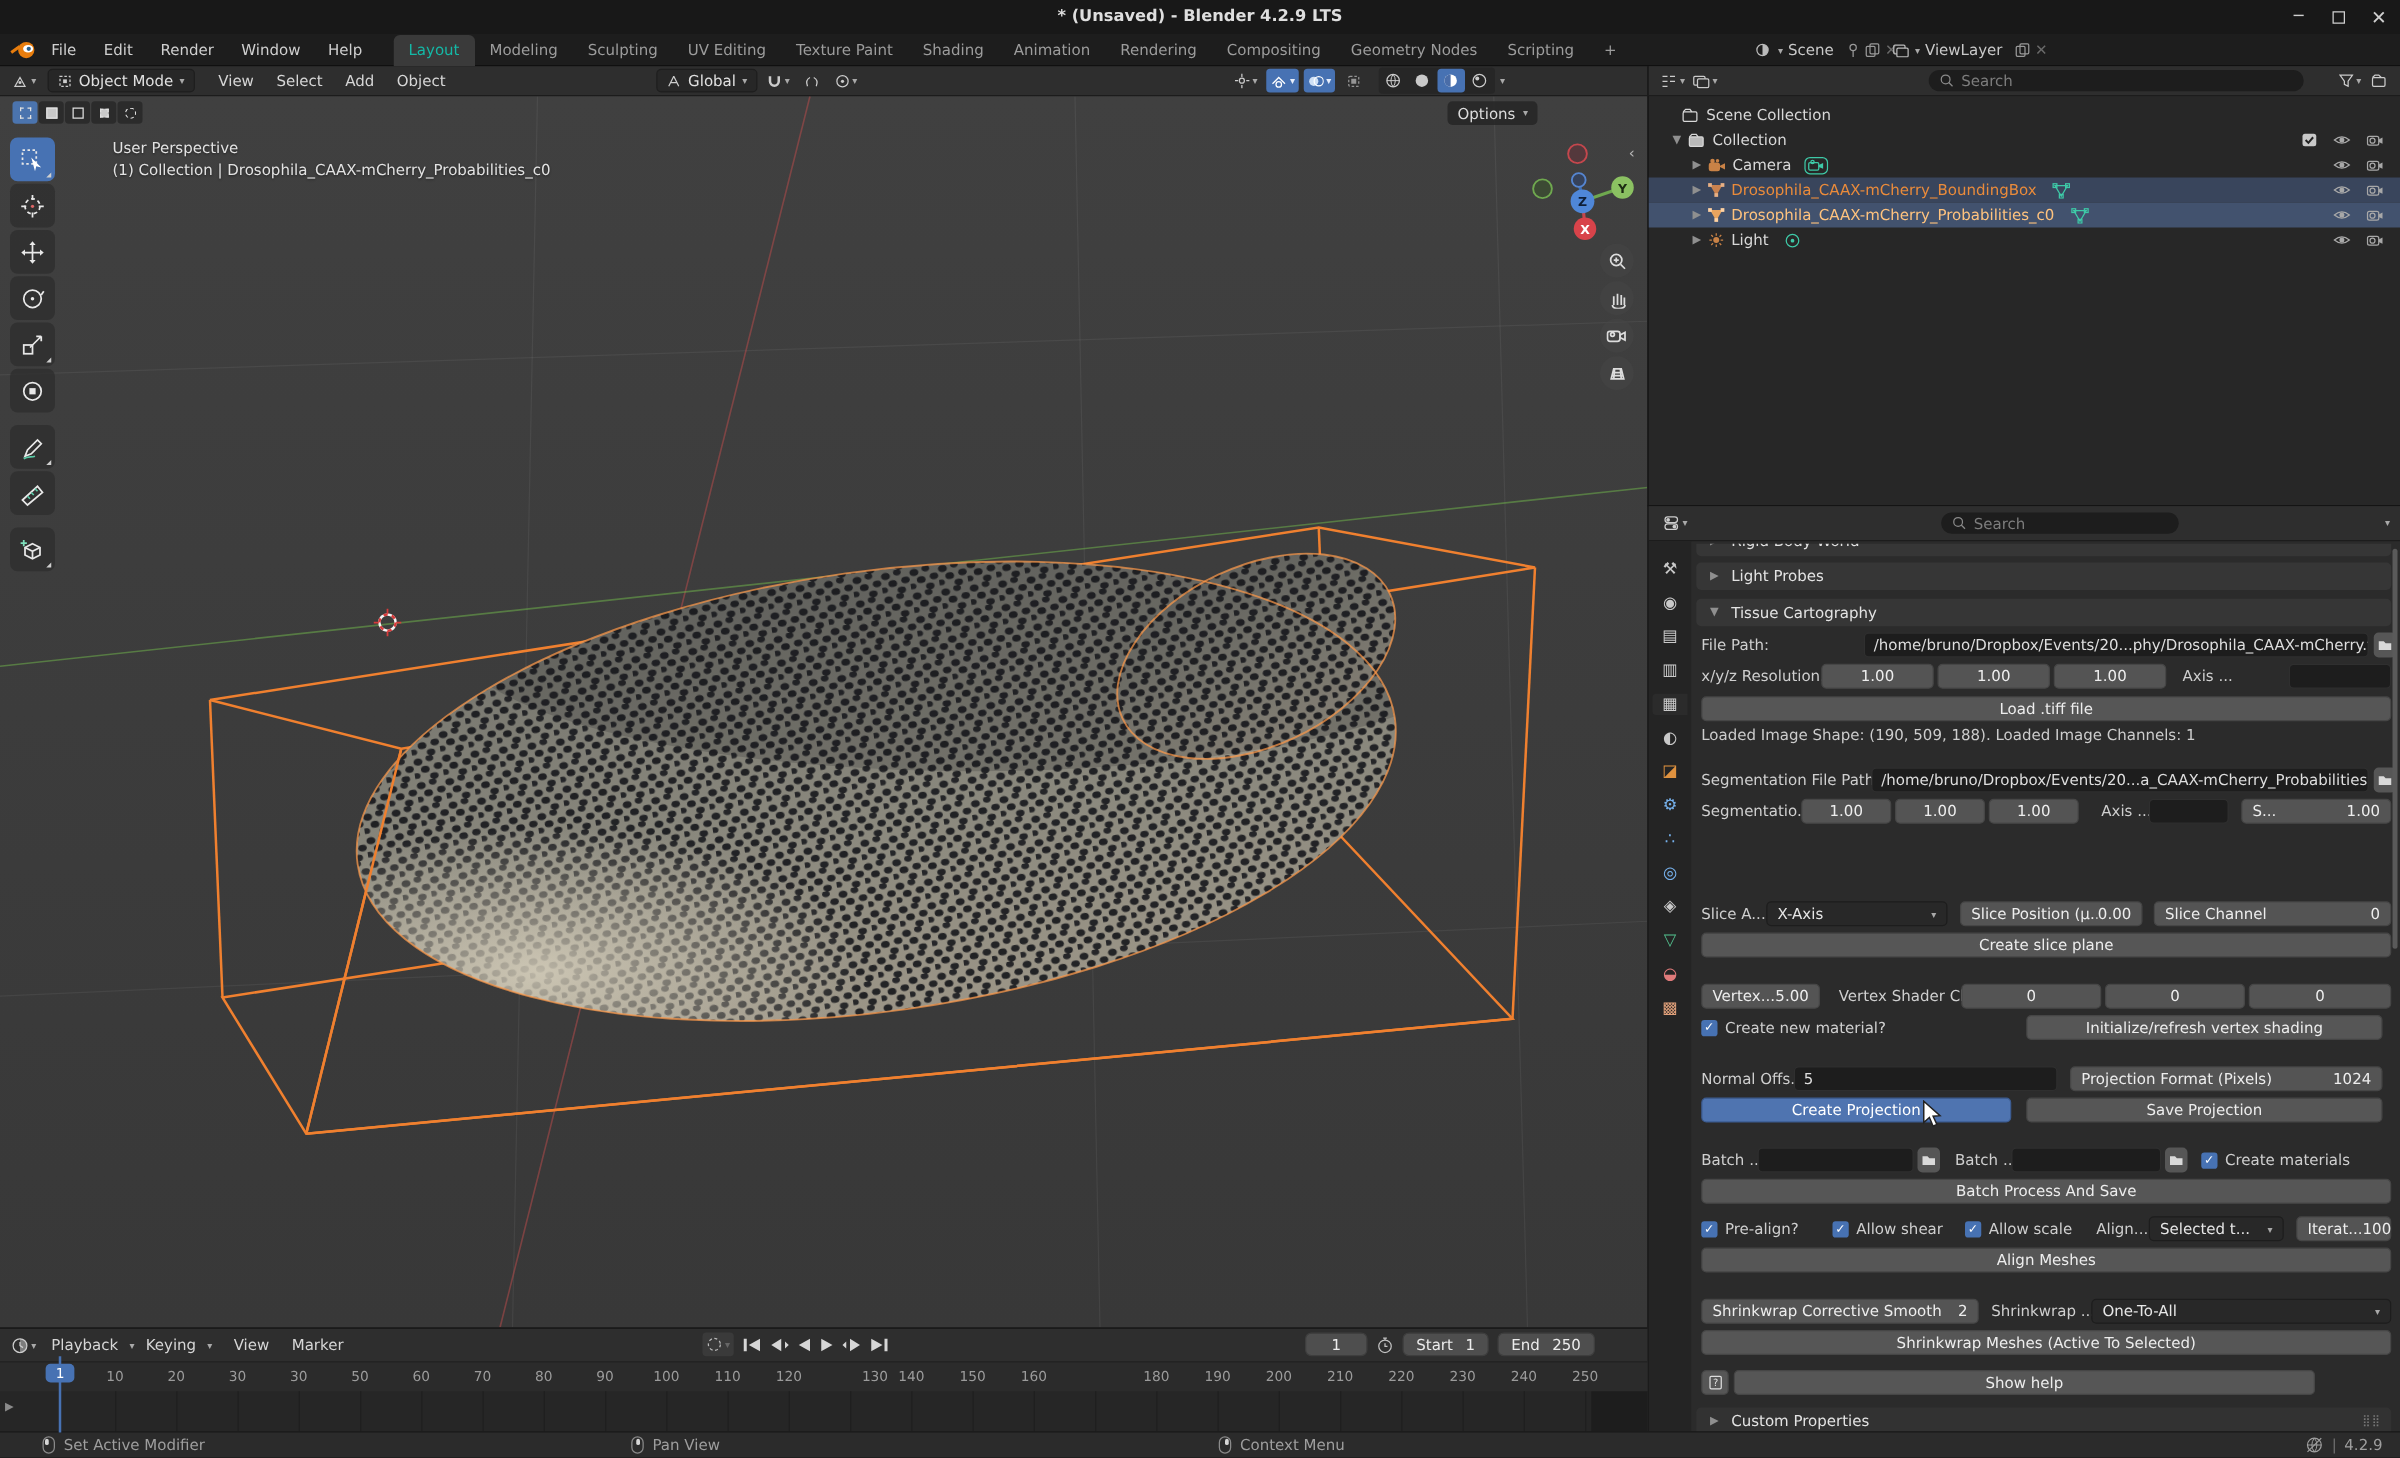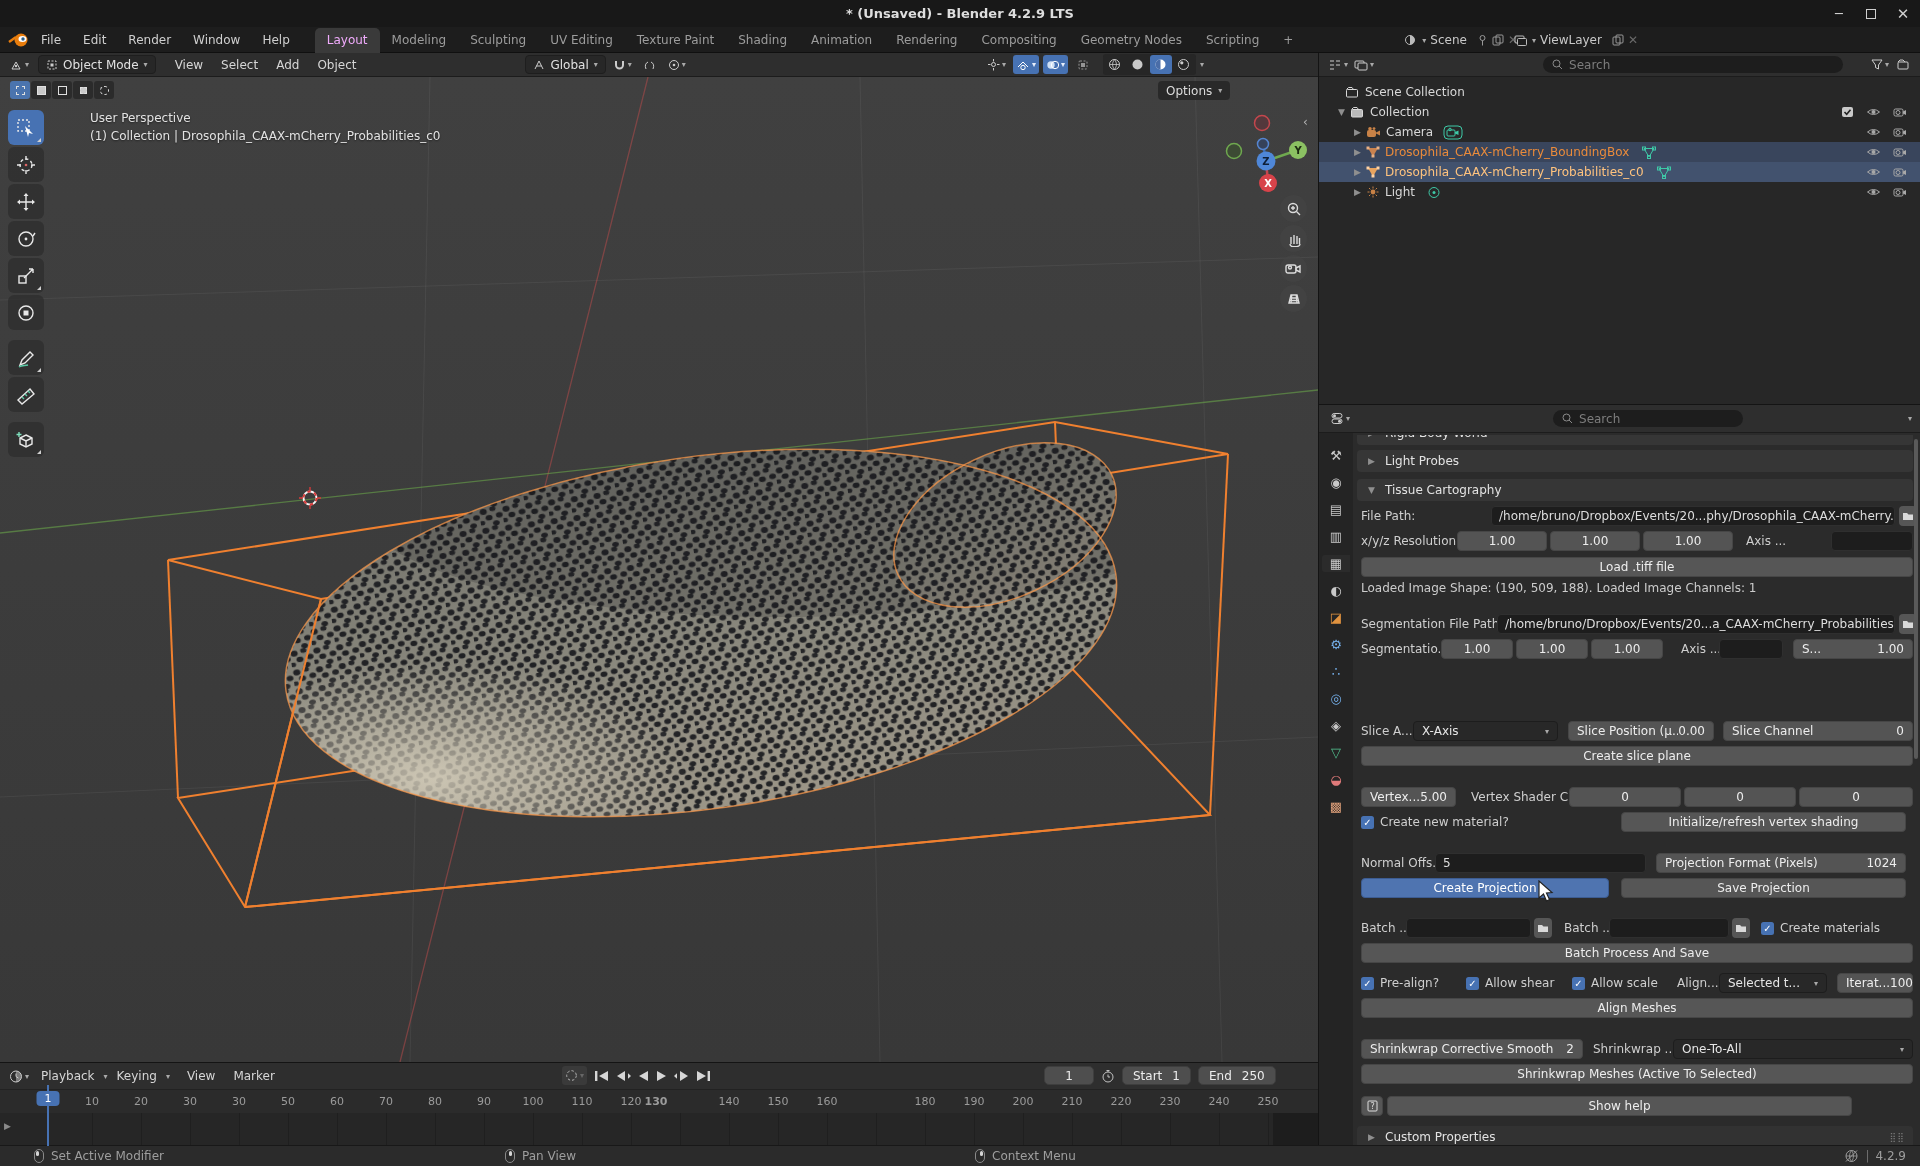--- a/index.html
+++ b/index.html
@@ -12,21 +12,21 @@
     display:flex; align-items:center; justify-content:center; color:#dedede; font-size:13px; font-weight:bold; }
   .winbtns { position:absolute; right:10px; top:0; height:27px; display:flex; gap:18px; align-items:center; color:#cfcfcf; }
   .winbtn { width:14px; height:14px; display:flex; align-items:center; justify-content:center; font-size:13px; }
   .maxbox { width:10px; height:10px; border:1.4px solid #cfcfcf; }
   
   #topbar { position:absolute; left:0; top:27px; width:1920px; height:26px; background:#1d1d1d;
     display:flex; align-items:center; border-bottom:1px solid #101010; }
   #topbar .menu { padding:0 11px; color:#cfcfcf; }
   .wtabs { display:flex; margin-left:14px; height:26px; align-items:flex-end; }
   .wtab { padding:5px 12px 6px; color:#9c9c9c; }
-  .wtab.active { background:#3a3a3a; color:#f0abfc; border-radius:5px 5px 0 0; }
+  .wtab.active { background:#3a3a3a; color:#14b8a6; border-radius:5px 5px 0 0; }
   .topright { position:absolute; right:400px; top:0; height:26px; display:flex; align-items:center; gap:4px; color:#c9c9c9; }
   
   .hdr { background:#2e2e2e; border-bottom:1px solid #1c1c1c; display:flex; align-items:center; }
   #vp-header { position:absolute; left:0; top:53px; width:1318px; height:24px; padding:0 6px; }
   #vp-header .menu { padding:0 9px; color:#d6d6d6; }
   .fieldbtn { background:#272727; border:1px solid #1e1e1e; border-radius:4px; height:19px;
     display:flex; align-items:center; gap:5px; padding:0 7px; color:#e0e0e0; }
   .caret { font-size:8px; color:#a9a9a9; }
   .hbtn { height:19px; min-width:22px; border-radius:3px; display:flex; align-items:center; justify-content:center; gap:2px; color:#cfcfcf; padding:0 3px; }
   .hbtn.on { background:#4772b3; color:#fff; }
@@ -982,21 +982,21 @@
       <span class="tick" style="left: 190.1px;">30</span>
       <span class="tick" style="left: 239.1px;">30</span>
       <span class="tick" style="left: 288.1px;">50</span>
       <span class="tick" style="left: 337.1px;">60</span>
       <span class="tick" style="left: 386.1px;">70</span>
       <span class="tick" style="left: 435.1px;">80</span>
       <span class="tick" style="left: 484.1px;">90</span>
       <span class="tick" style="left: 533.1px;">100</span>
       <span class="tick" style="left: 582.1px;">110</span>
       <span class="tick" style="left: 631.1px;">120</span>
-      <span class="tick" style="left: 656px; font-weight: bold;">130</span>
+      <span class="tick" style="left: 700px;">130</span>
       <span class="tick" style="left: 729.1px;">140</span>
       <span class="tick" style="left: 778.1px;">150</span>
       <span class="tick" style="left: 827.1px;">160</span>
       <span class="tick" style="left: 876.1px; margin-top: 33px;">170</span>
       <span class="tick" style="left: 925.1px;">180</span>
       <span class="tick" style="left: 974.1px;">190</span>
       <span class="tick" style="left: 1023.1px;">200</span>
       <span class="tick" style="left: 1072.1px;">210</span>
       <span class="tick" style="left: 1121.1px;">220</span>
       <span class="tick" style="left: 1170.1px;">230</span>

